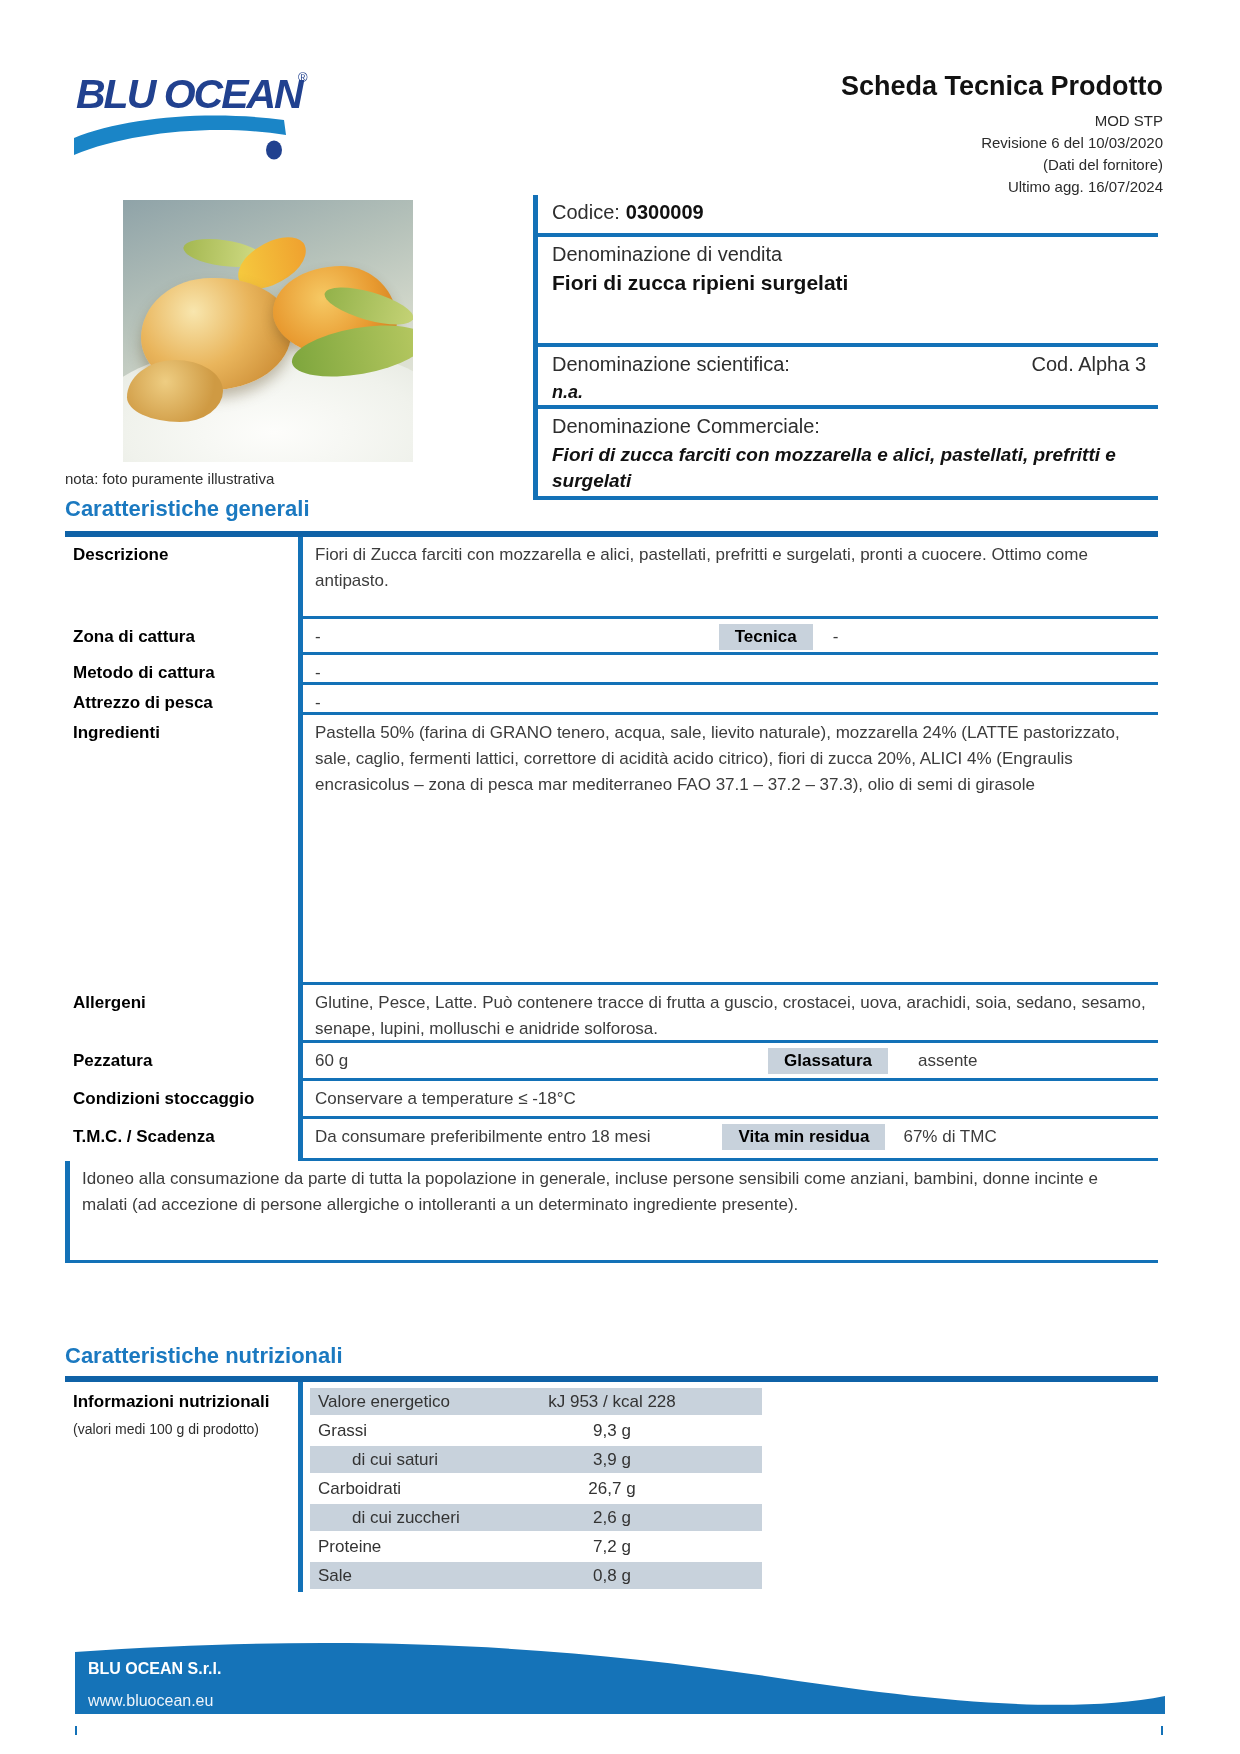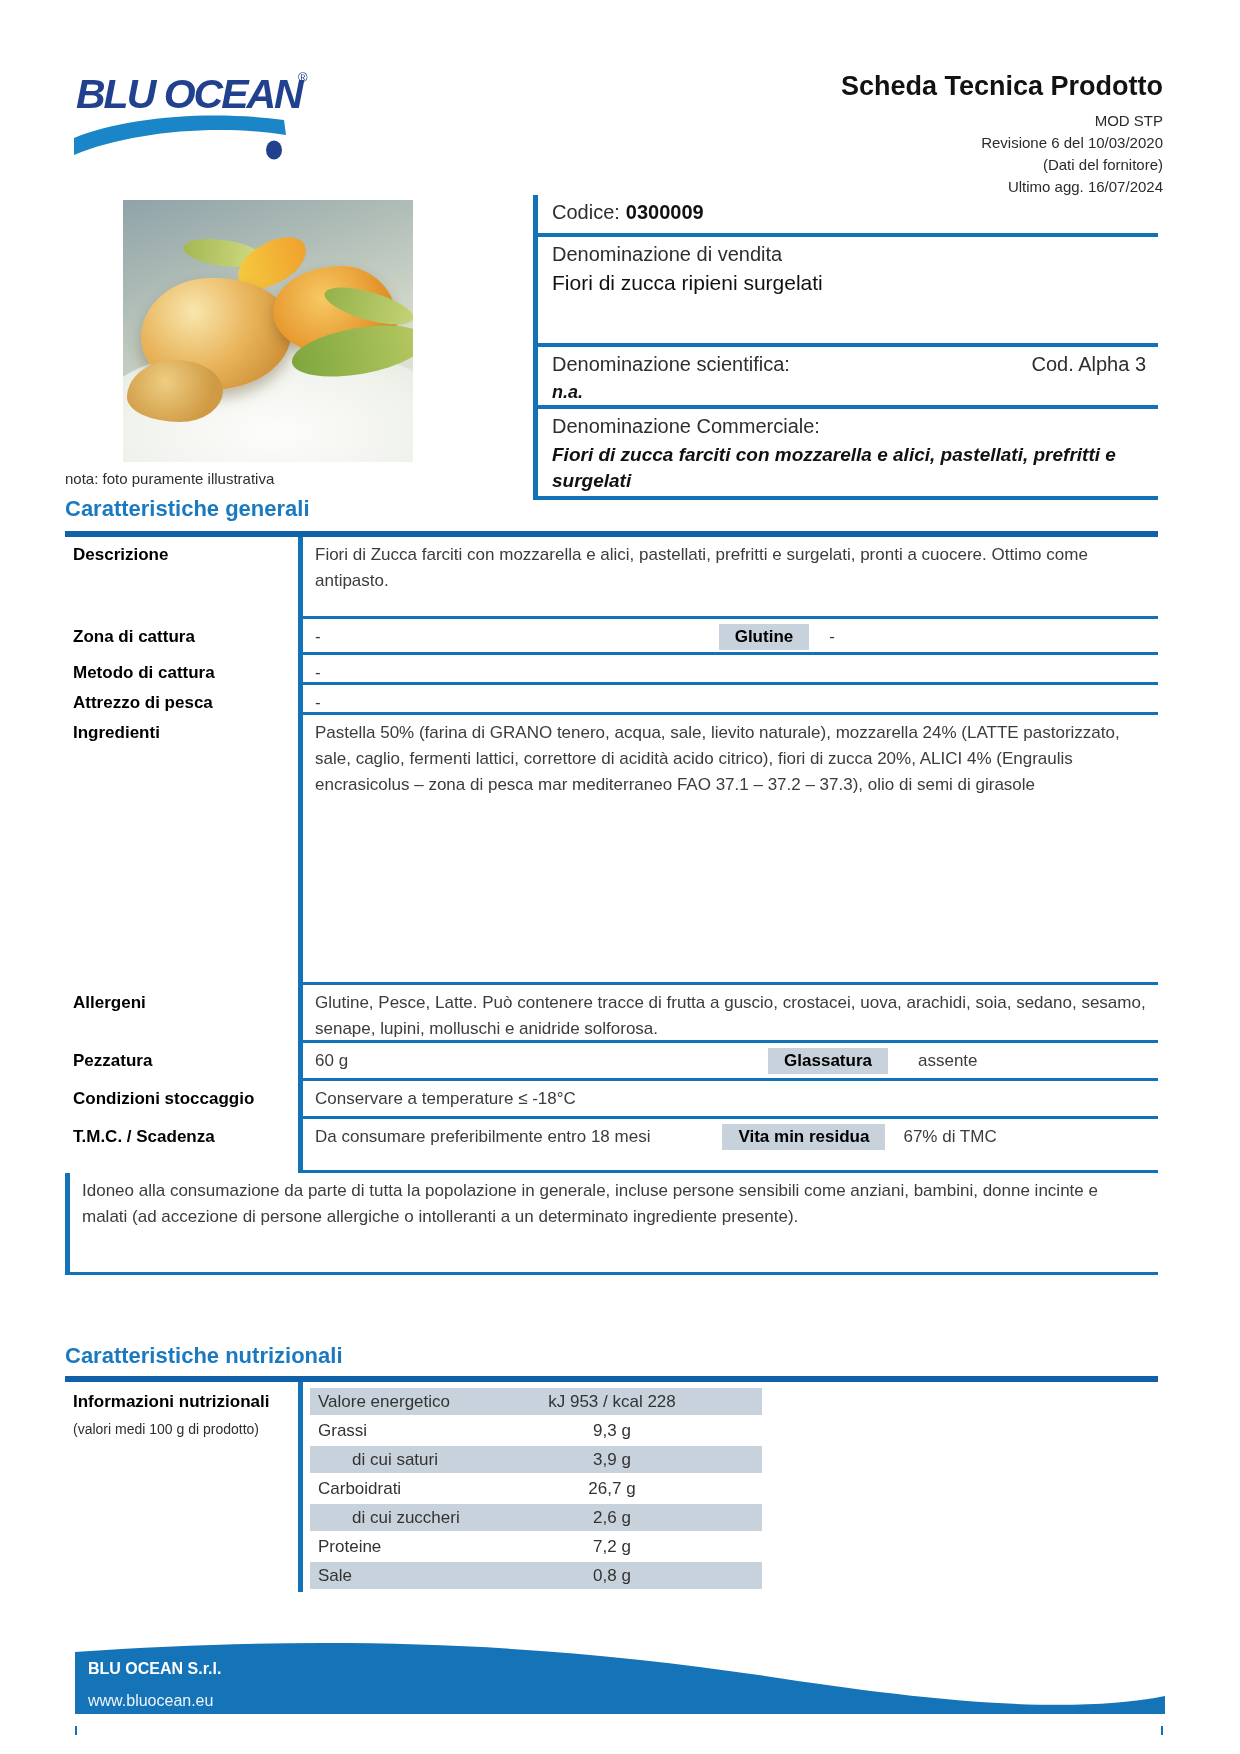--- a/index.html
+++ b/index.html
@@ -41,21 +41,21 @@
   .photo-note { position:absolute; left:65px; top:470px; font-size:15px; color:#2e2e2e; }
   
   .panel { position:absolute; left:533px; top:195px; width:625px; border-left:5px solid #1371b7; }
   .p-box { padding:6px 12px 0 14px; }
   .p-b1 { height:38px; }
   .p-b2 { height:110px; border-top:4px solid #1371b7; }
   .p-b3 { height:62px; border-top:4px solid #1371b7; }
   .p-b4 { height:95px; border-top:4px solid #1371b7; border-bottom:4px solid #1371b7; }
   .p-small { font-size:20px; color:#2e2e2e; }
   .p-codice-val { font-size:20px; font-weight:bold; color:#111; margin-left:6px; }
-  .p-big { font-size:21px; font-weight:normal; color:#111; margin-top:5px; }
+  .p-big { font-size:21px; font-weight:bold; color:#111; margin-top:5px; }
   .p-row { display:flex; justify-content:space-between; }
   .bi { font-weight:bold; font-style:italic; color:#111; }
   .p-na { font-size:18px; margin-top:6px; }
   .p-comm { font-size:19px; line-height:26px; margin-top:4px; }
   
   .sec-title { position:absolute; left:65px; font-size:22px; font-weight:bold; color:#1b79c0; }
   .sec-bar { position:absolute; left:65px; width:1093px; height:6px; background:#0f62a7; }
   
   .gtable { position:absolute; left:65px; top:537px; width:1093px; }
   .g-row { display:flex; }
@@ -145,21 +145,21 @@
 
   <div class="gtable">
     <div class="g-row" style="height:82px">
       <div class="g-label">Descrizione</div>
       <div class="g-content">Fiori di Zucca farciti con mozzarella e alici, pastellati, prefritti e surgelati, pronti a cuocere. Ottimo come antipasto.</div>
     </div>
     <div class="g-row" style="height:36px">
       <div class="g-label">Zona di cattura</div>
       <div class="g-content flexline">
         <span>-</span>
-        <span class="tag" style="margin-left:398px">Glutine</span>
+        <span class="tag" style="margin-left:398px">Tecnica</span>
         <span style="margin-left:20px">-</span>
       </div>
     </div>
     <div class="g-row" style="height:30px">
       <div class="g-label">Metodo di cattura</div>
       <div class="g-content">-</div>
     </div>
     <div class="g-row" style="height:30px">
       <div class="g-label">Attrezzo di pesca</div>
       <div class="g-content">-</div>
@@ -177,21 +177,21 @@
       <div class="g-content flexline">
         <span>60 g</span>
         <span class="tag" style="margin-left:420px">Glassatura</span>
         <span style="margin-left:30px">assente</span>
       </div>
     </div>
     <div class="g-row" style="height:38px">
       <div class="g-label">Condizioni stoccaggio</div>
       <div class="g-content">Conservare a temperature ≤ -18°C</div>
     </div>
-    <div class="g-row" style="height:54px">
+    <div class="g-row" style="height:42px">
       <div class="g-label">T.M.C. / Scadenza</div>
       <div class="g-content flexline">
         <span>Da consumare preferibilmente entro 18 mesi</span>
         <span class="tag" style="margin-left:72px">Vita min residua</span>
         <span style="margin-left:18px">67% di TMC</span>
       </div>
     </div>
     <div class="g-row" style="height:102px">
       <div class="g-content">Idoneo alla consumazione da parte di tutta la popolazione in generale, incluse persone sensibili come anziani, bambini, donne incinte e malati (ad accezione di persone allergiche o intolleranti a un determinato ingrediente presente).</div>
     </div>

